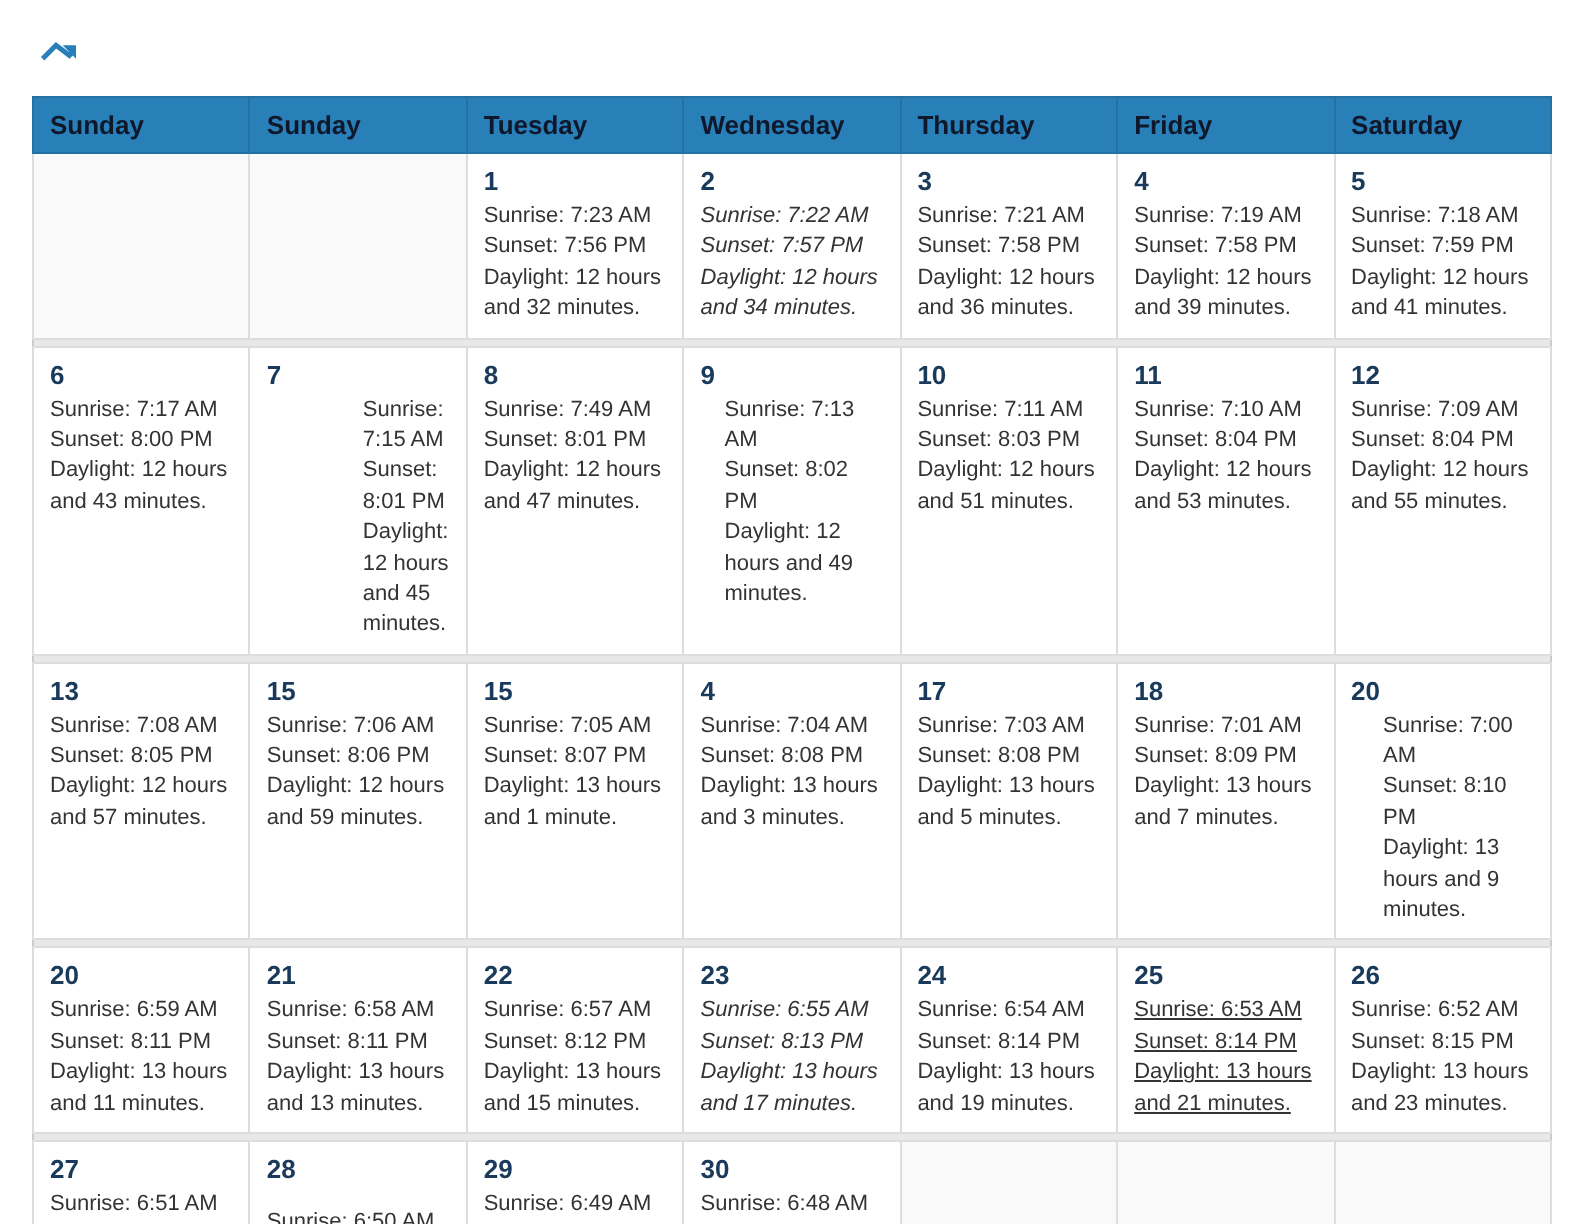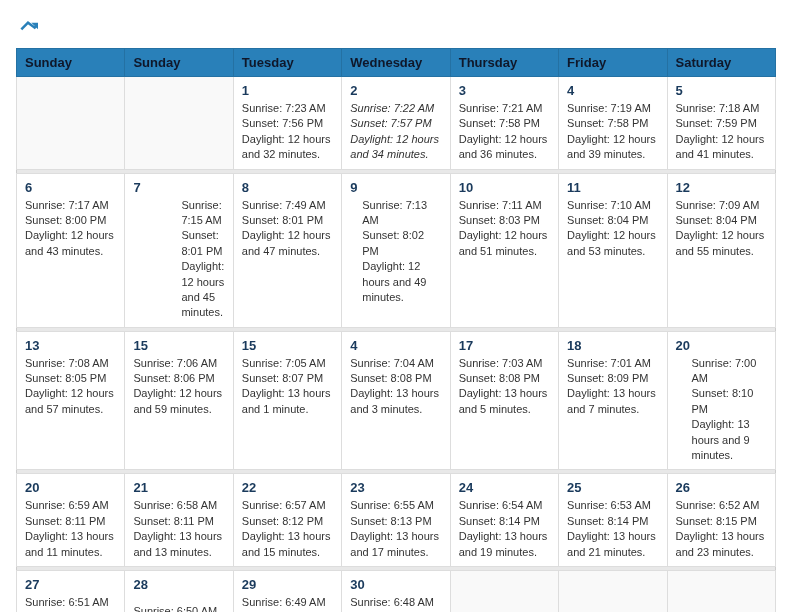--- a/index.html
+++ b/index.html
@@ -266,33 +266,33 @@
 Daylight: 13 hours and 13 minutes.</div>
         </td>
         <td>
           <span class="day-number">22</span>
           <div class="cell-info" style="white-space: pre-line;">Sunrise: 6:57 AM
 Sunset: 8:12 PM
 Daylight: 13 hours and 15 minutes.</div>
         </td>
         <td>
           <span class="day-number">23</span>
-          <div class="cell-info" style="white-space: pre-line;">Sunrise: 6:55 AM
+          <div class="cell-info" style="white-space: pre-line; font-style: italic;">Sunrise: 6:55 AM
 Sunset: 8:13 PM
 Daylight: 13 hours and 17 minutes.</div>
         </td>
         <td>
           <span class="day-number">24</span>
           <div class="cell-info" style="white-space: pre-line;">Sunrise: 6:54 AM
 Sunset: 8:14 PM
 Daylight: 13 hours and 19 minutes.</div>
         </td>
         <td>
           <span class="day-number">25</span>
-          <div class="cell-info" style="white-space: pre-line;">Sunrise: 6:53 AM
+          <div class="cell-info" style="white-space: pre-line; text-decoration: underline;">Sunrise: 6:53 AM
 Sunset: 8:14 PM
 Daylight: 13 hours and 21 minutes.</div>
         </td>
         <td>
           <span class="day-number">26</span>
           <div class="cell-info" style="white-space: pre-line;">Sunrise: 6:52 AM
 Sunset: 8:15 PM
 Daylight: 13 hours and 23 minutes.</div>
         </td>
       </tr>

